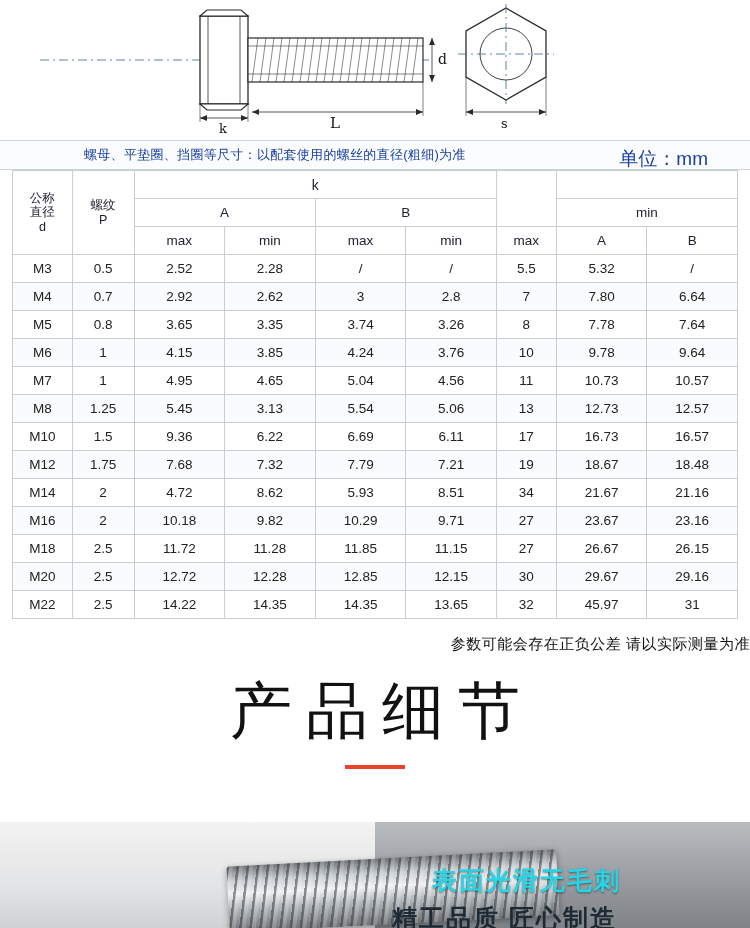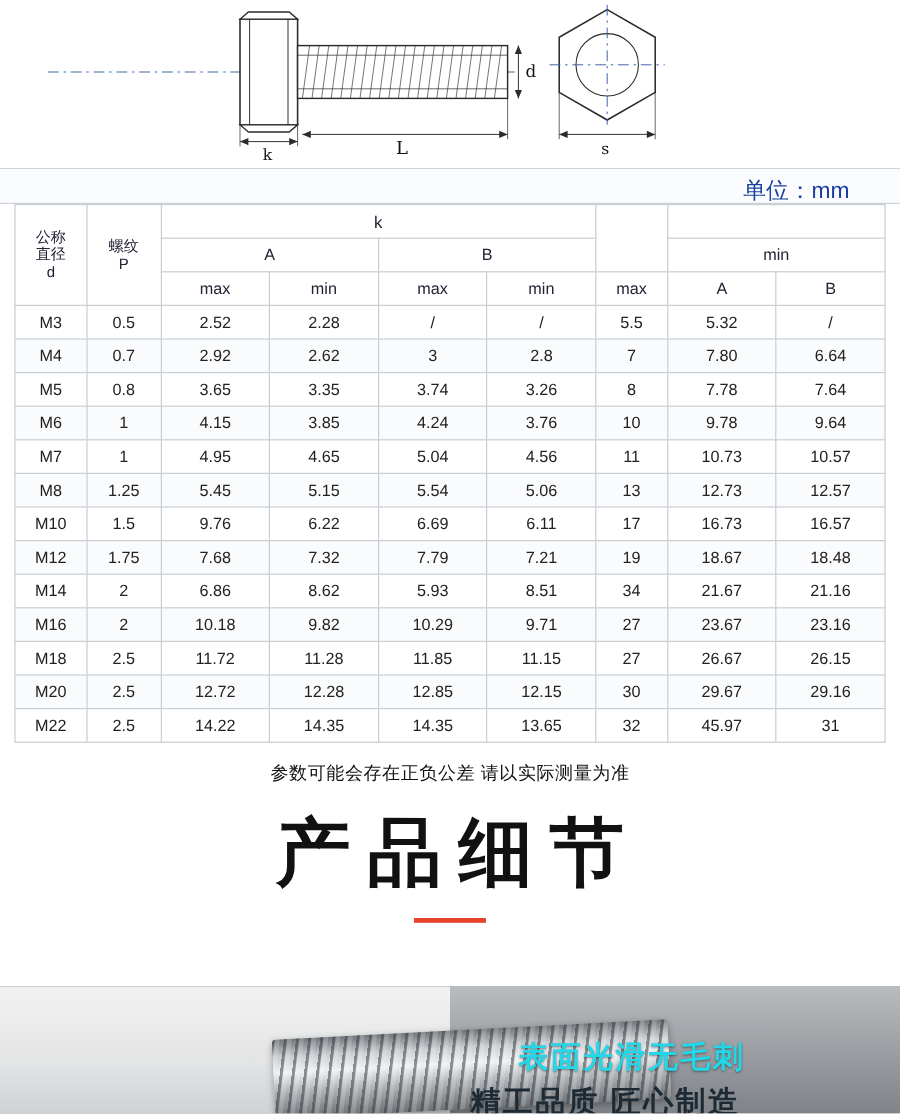--- a/index.html
+++ b/index.html
@@ -79,35 +79,35 @@
   .col-d { width: 58px; }
   .col-p { width: 60px; }
   .col-ab { width: 88px; }
   .col-max { width: 58px; }
   .col-min { width: 88px; }
   tbody td { background: #fff; }
   tbody tr:nth-child(even) td { background: #fafbfc; }
 
   
   .tolerance {
-    text-align: center;
+    text-align: right;
     font-size: 15px;
     color: #111;
     padding: 16px 0 10px 0;
     letter-spacing: .5px;
   }
 
   
   .title-block {
     text-align: center;
     padding-top: 14px;
   }
   .big-title {
     font-size: 62px;
-    font-weight: bold;
+    font-weight: normal;
     letter-spacing: 14px;
     color: #111;
     font-family: "DejaVu Sans", "Liberation Sans", sans-serif;
     line-height: 1.05;
     text-indent: 14px;
   }
   .title-rule {
     width: 60px;
     height: 4px;
     background: #e8442c;
@@ -244,20 +244,21 @@
     <line x1="466" y1="112" x2="546" y2="112" stroke="#2b2b2b" stroke-width="0.8"></line>
     <polygon points="466,112 473,109 473,115" fill="#2b2b2b"></polygon>
     <polygon points="546,112 539,109 539,115" fill="#2b2b2b"></polygon>
     <line x1="466" y1="77" x2="466" y2="116" stroke="#2b2b2b" stroke-width="0.6"></line>
     <line x1="546" y1="77" x2="546" y2="116" stroke="#2b2b2b" stroke-width="0.6"></line>
     <text x="501" y="128" font-family="DejaVu Serif, serif" font-size="13" fill="#111">s</text>
   </svg>
 </div>
 
 <div class="note-bar">
+  <div class="note-text">螺母、平垫圈、挡圈等尺寸：以配套使用的螺丝的直径(粗细)为准</div>
   <div class="note-unit">单位：mm</div>
 </div>
 
 <div class="table-wrap">
   <table class="spec">
     <colgroup>
       <col class="col-d">
         <col class="col-p">
       <col class="col-ab">
         <col class="col-ab">
@@ -350,31 +351,31 @@
           <td>5.04</td>
           <td>4.56</td>
           <td>11</td>
           <td>10.73</td>
           <td>10.57</td>
         </tr>
         <tr>
           <td>M8</td>
           <td>1.25</td>
           <td>5.45</td>
-          <td>5.15</td>
+          <td>3.13</td>
           <td>5.54</td>
           <td>5.06</td>
           <td>13</td>
           <td>12.73</td>
           <td>12.57</td>
         </tr>
         <tr>
           <td>M10</td>
           <td>1.5</td>
-          <td>9.76</td>
+          <td>9.36</td>
           <td>6.22</td>
           <td>6.69</td>
           <td>6.11</td>
           <td>17</td>
           <td>16.73</td>
           <td>16.57</td>
         </tr>
         <tr>
           <td>M12</td>
           <td>1.75</td>
@@ -382,21 +383,21 @@
           <td>7.32</td>
           <td>7.79</td>
           <td>7.21</td>
           <td>19</td>
           <td>18.67</td>
           <td>18.48</td>
         </tr>
         <tr>
           <td>M14</td>
           <td>2</td>
-          <td>6.86</td>
+          <td>4.72</td>
           <td>8.62</td>
           <td>5.93</td>
           <td>8.51</td>
           <td>34</td>
           <td>21.67</td>
           <td>21.16</td>
         </tr>
         <tr>
           <td>M16</td>
           <td>2</td>

